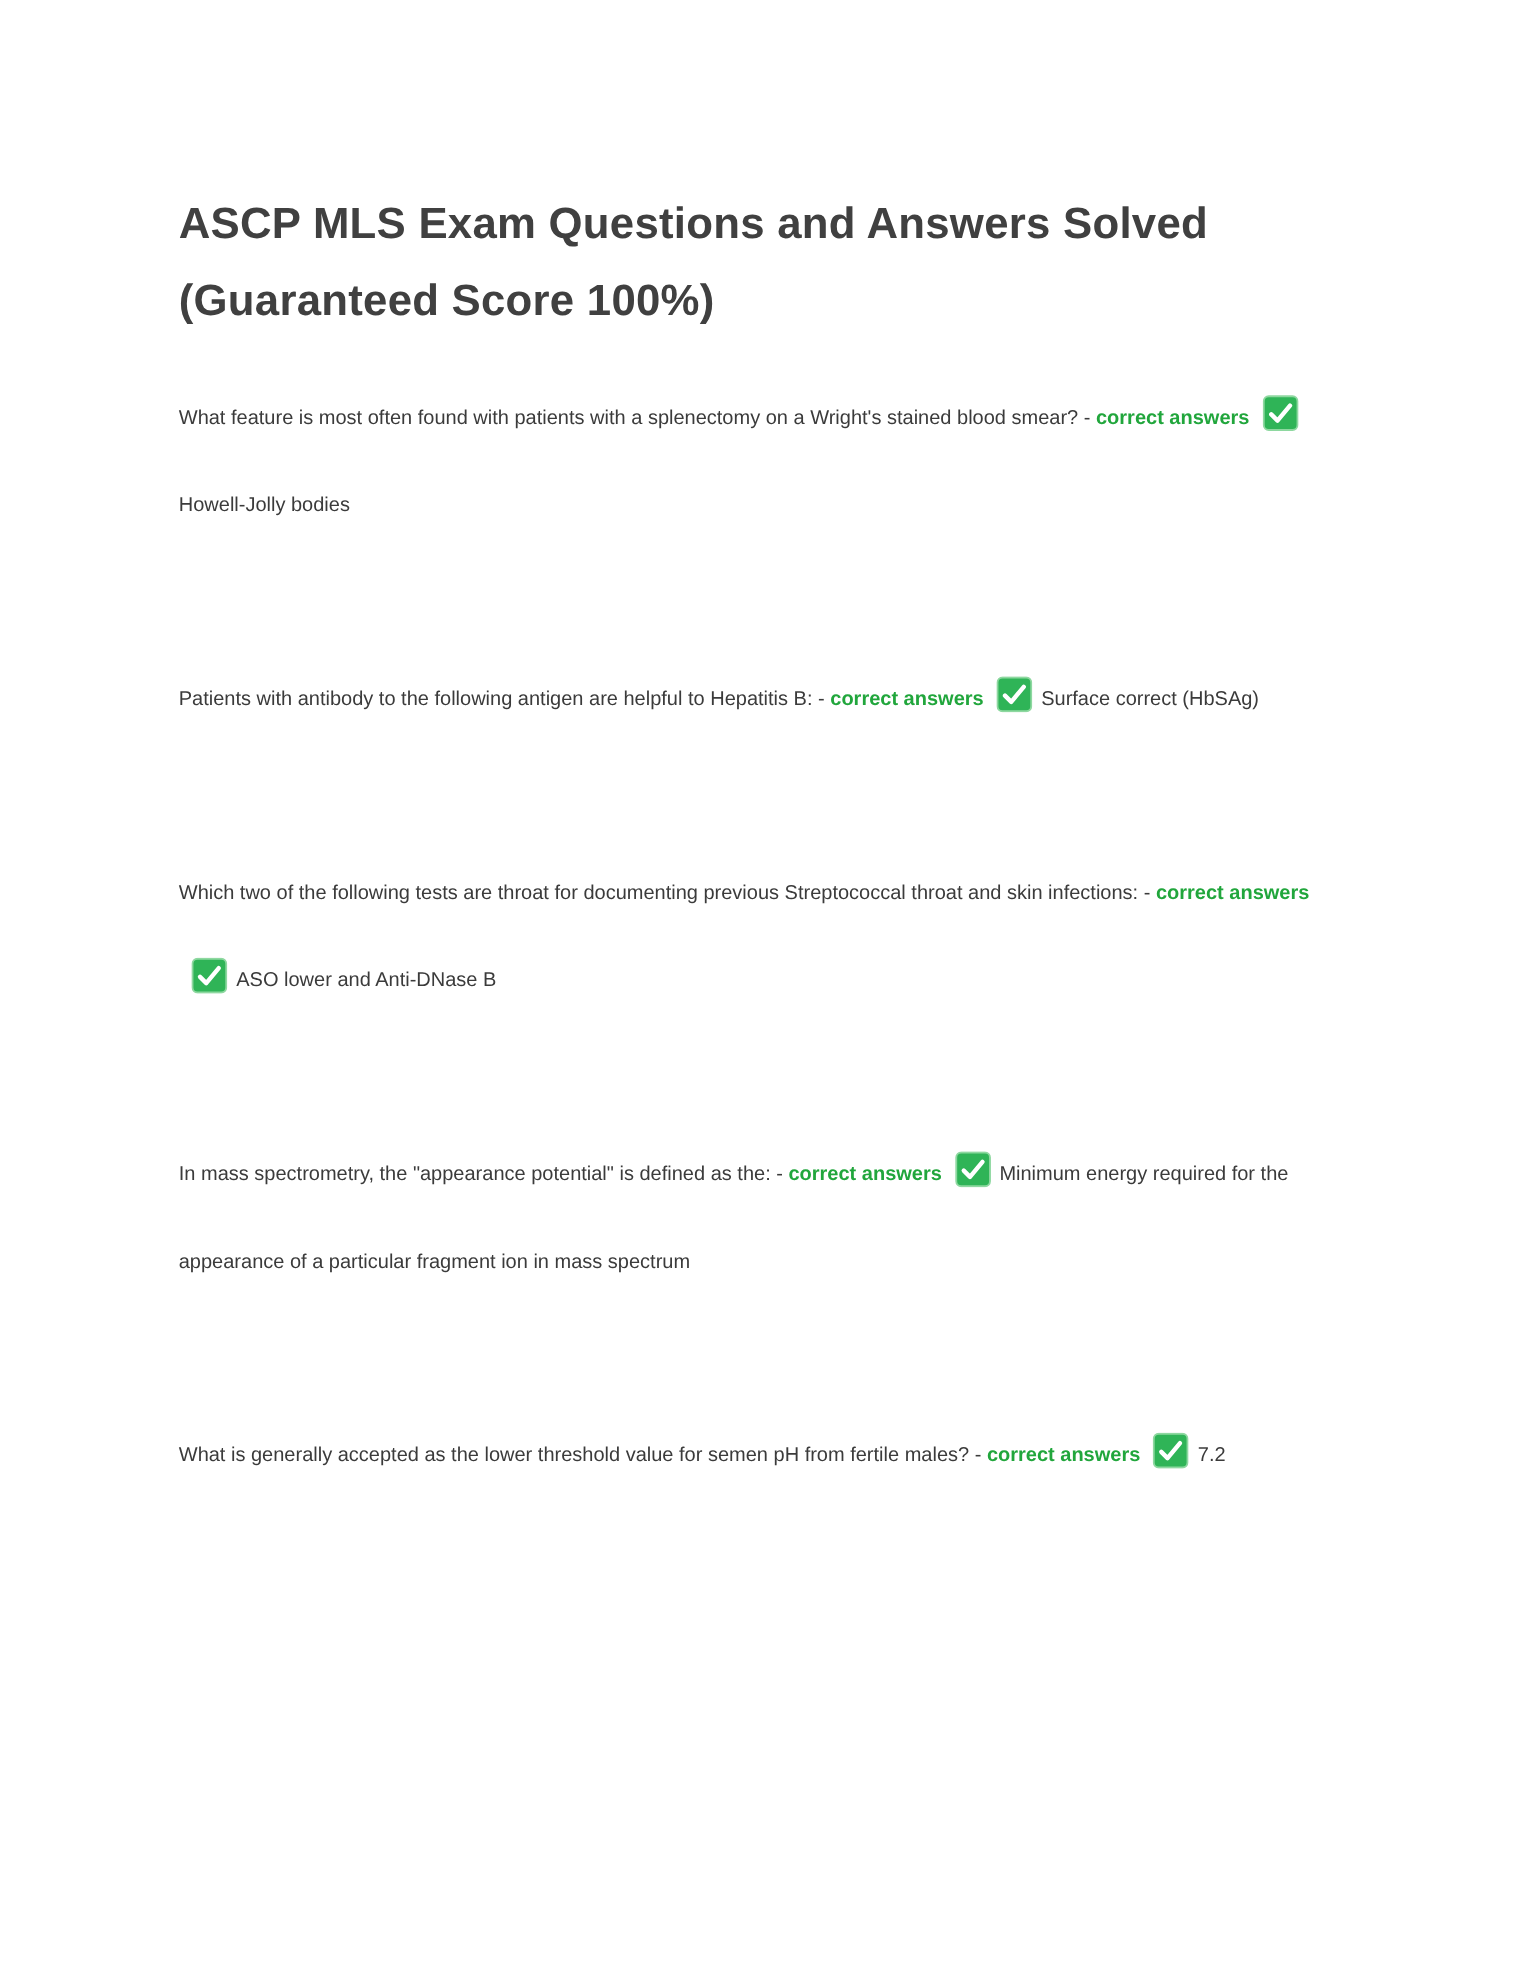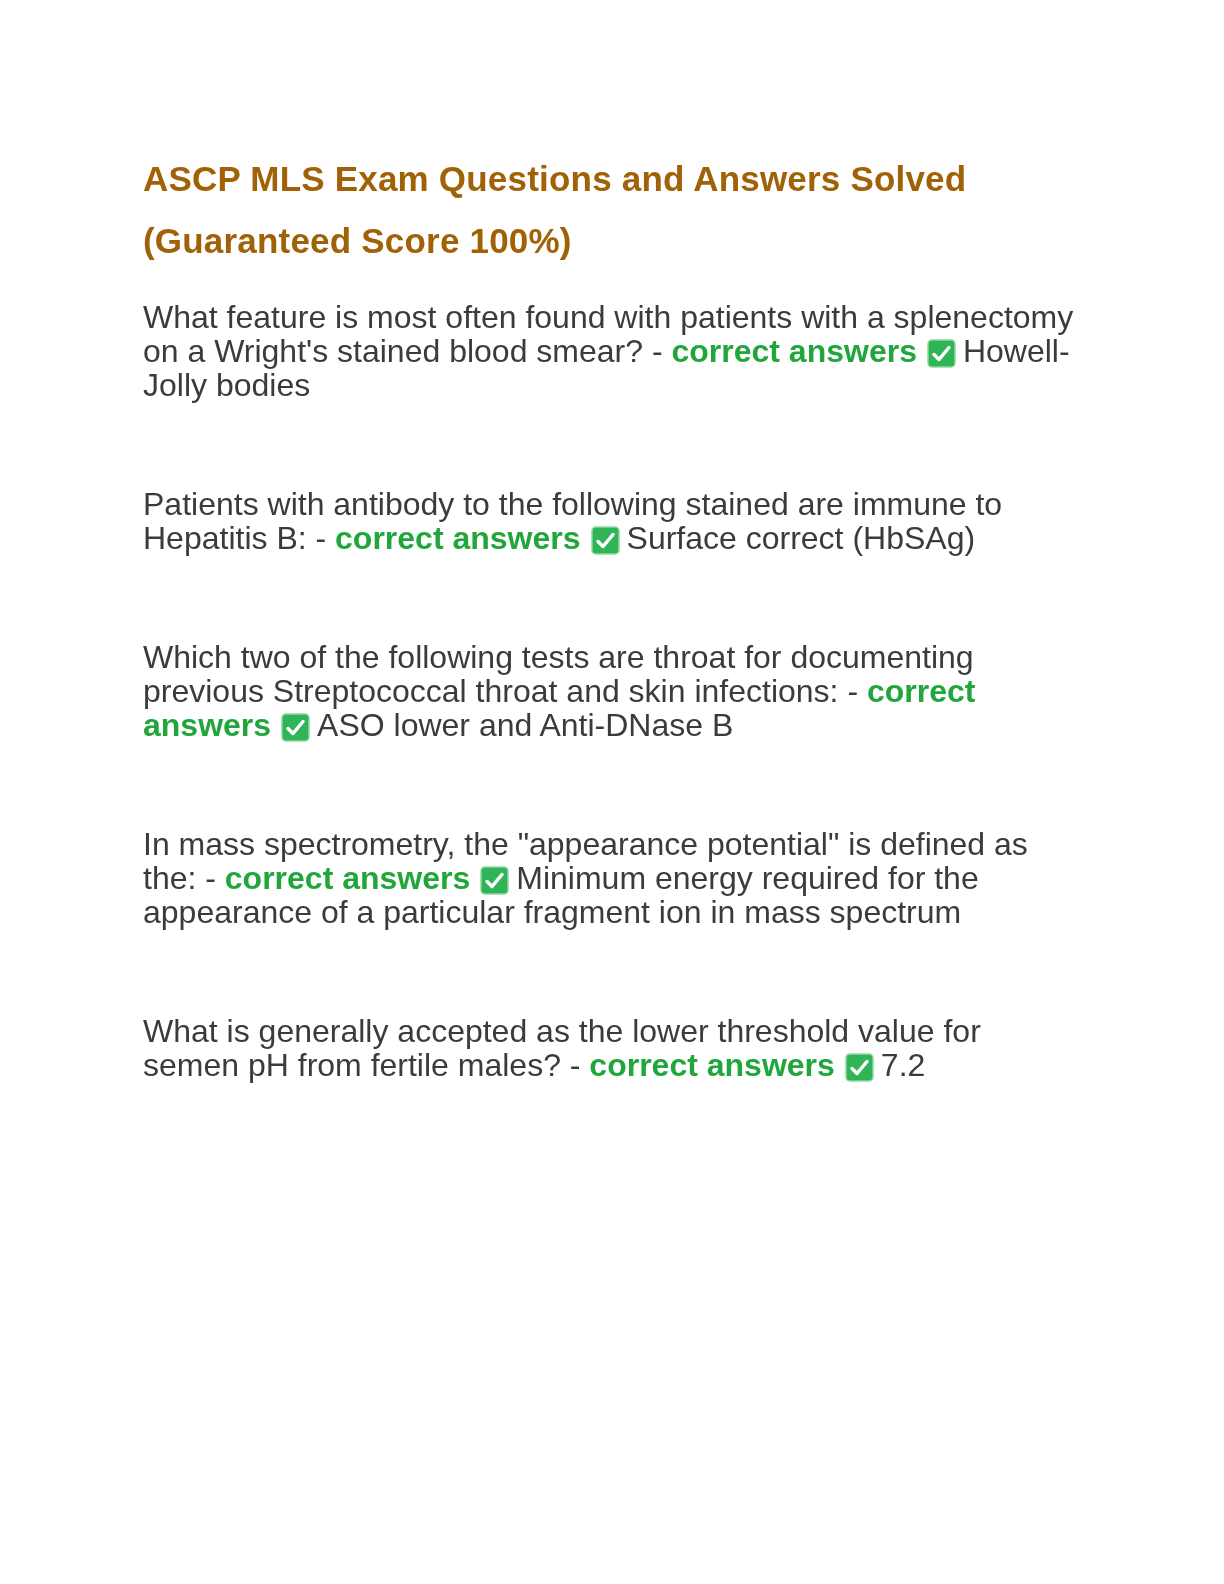--- a/index.html
+++ b/index.html
@@ -8,31 +8,31 @@
     width: 1224px;
     height: 1584px;
     font-family: "Liberation Sans", sans-serif;
     color: #3b3b3b;
     overflow: hidden;
   }
   .page {
     padding: 148px 140px 40px 143px;
   }
   h1.title {
-    color: #a16207;
+    color: #404040;
     font-size: 35px;
     font-weight: bold;
     line-height: 62px;
     max-width: 830px;
     margin-bottom: 28px;
     letter-spacing: 0.2px;
   }
   p.qa {
-    font-size: 32px;
-    line-height: 34px;
+    font-size: 16px;
+    line-height: 70px;
     margin: 0 0 85px 0;
     max-width: 945px;
   }
   .marker {
     color: #21a63c;
     font-weight: bold;
   }
   .check {
     display: inline-block;
     width: 29px;
@@ -49,21 +49,21 @@
   <h1 class="title">ASCP MLS Exam Questions and Answers Solved (Guaranteed Score 100%)</h1>
 
   <p class="qa">
     <span>What feature is most often found with patients with a splenectomy on a Wright's stained blood smear? - </span><span class="marker">correct answers</span><span class="check"><svg width="29" height="29" viewBox="0 0 29 29" aria-hidden="true">
           <rect x="1" y="1" width="27" height="27" rx="4" fill="#2fb457" stroke="#8ed8a0" stroke-width="1.5"></rect>
           <path d="M7 15.5 L12 20.5 L22 8.5" stroke="#ffffff" stroke-width="3.5" fill="none" stroke-linecap="round" stroke-linejoin="round"></path>
         </svg></span><span>Howell-Jolly bodies</span>
   </p>
 
   <p class="qa">
-    <span>Patients with antibody to the following stained are immune to Hepatitis B: - </span><span class="marker">correct answers</span><span class="check"><svg width="29" height="29" viewBox="0 0 29 29" aria-hidden="true">
+    <span>Patients with antibody to the following antigen are helpful to Hepatitis B: - </span><span class="marker">correct answers</span><span class="check"><svg width="29" height="29" viewBox="0 0 29 29" aria-hidden="true">
           <rect x="1" y="1" width="27" height="27" rx="4" fill="#2fb457" stroke="#8ed8a0" stroke-width="1.5"></rect>
           <path d="M7 15.5 L12 20.5 L22 8.5" stroke="#ffffff" stroke-width="3.5" fill="none" stroke-linecap="round" stroke-linejoin="round"></path>
         </svg></span><span>Surface correct (HbSAg)</span>
   </p>
 
   <p class="qa">
     <span>Which two of the following tests are throat for documenting previous Streptococcal throat and skin infections: - </span><span class="marker">correct answers</span><span class="check"><svg width="29" height="29" viewBox="0 0 29 29" aria-hidden="true">
           <rect x="1" y="1" width="27" height="27" rx="4" fill="#2fb457" stroke="#8ed8a0" stroke-width="1.5"></rect>
           <path d="M7 15.5 L12 20.5 L22 8.5" stroke="#ffffff" stroke-width="3.5" fill="none" stroke-linecap="round" stroke-linejoin="round"></path>
         </svg></span><span>ASO lower and Anti-DNase B</span>

